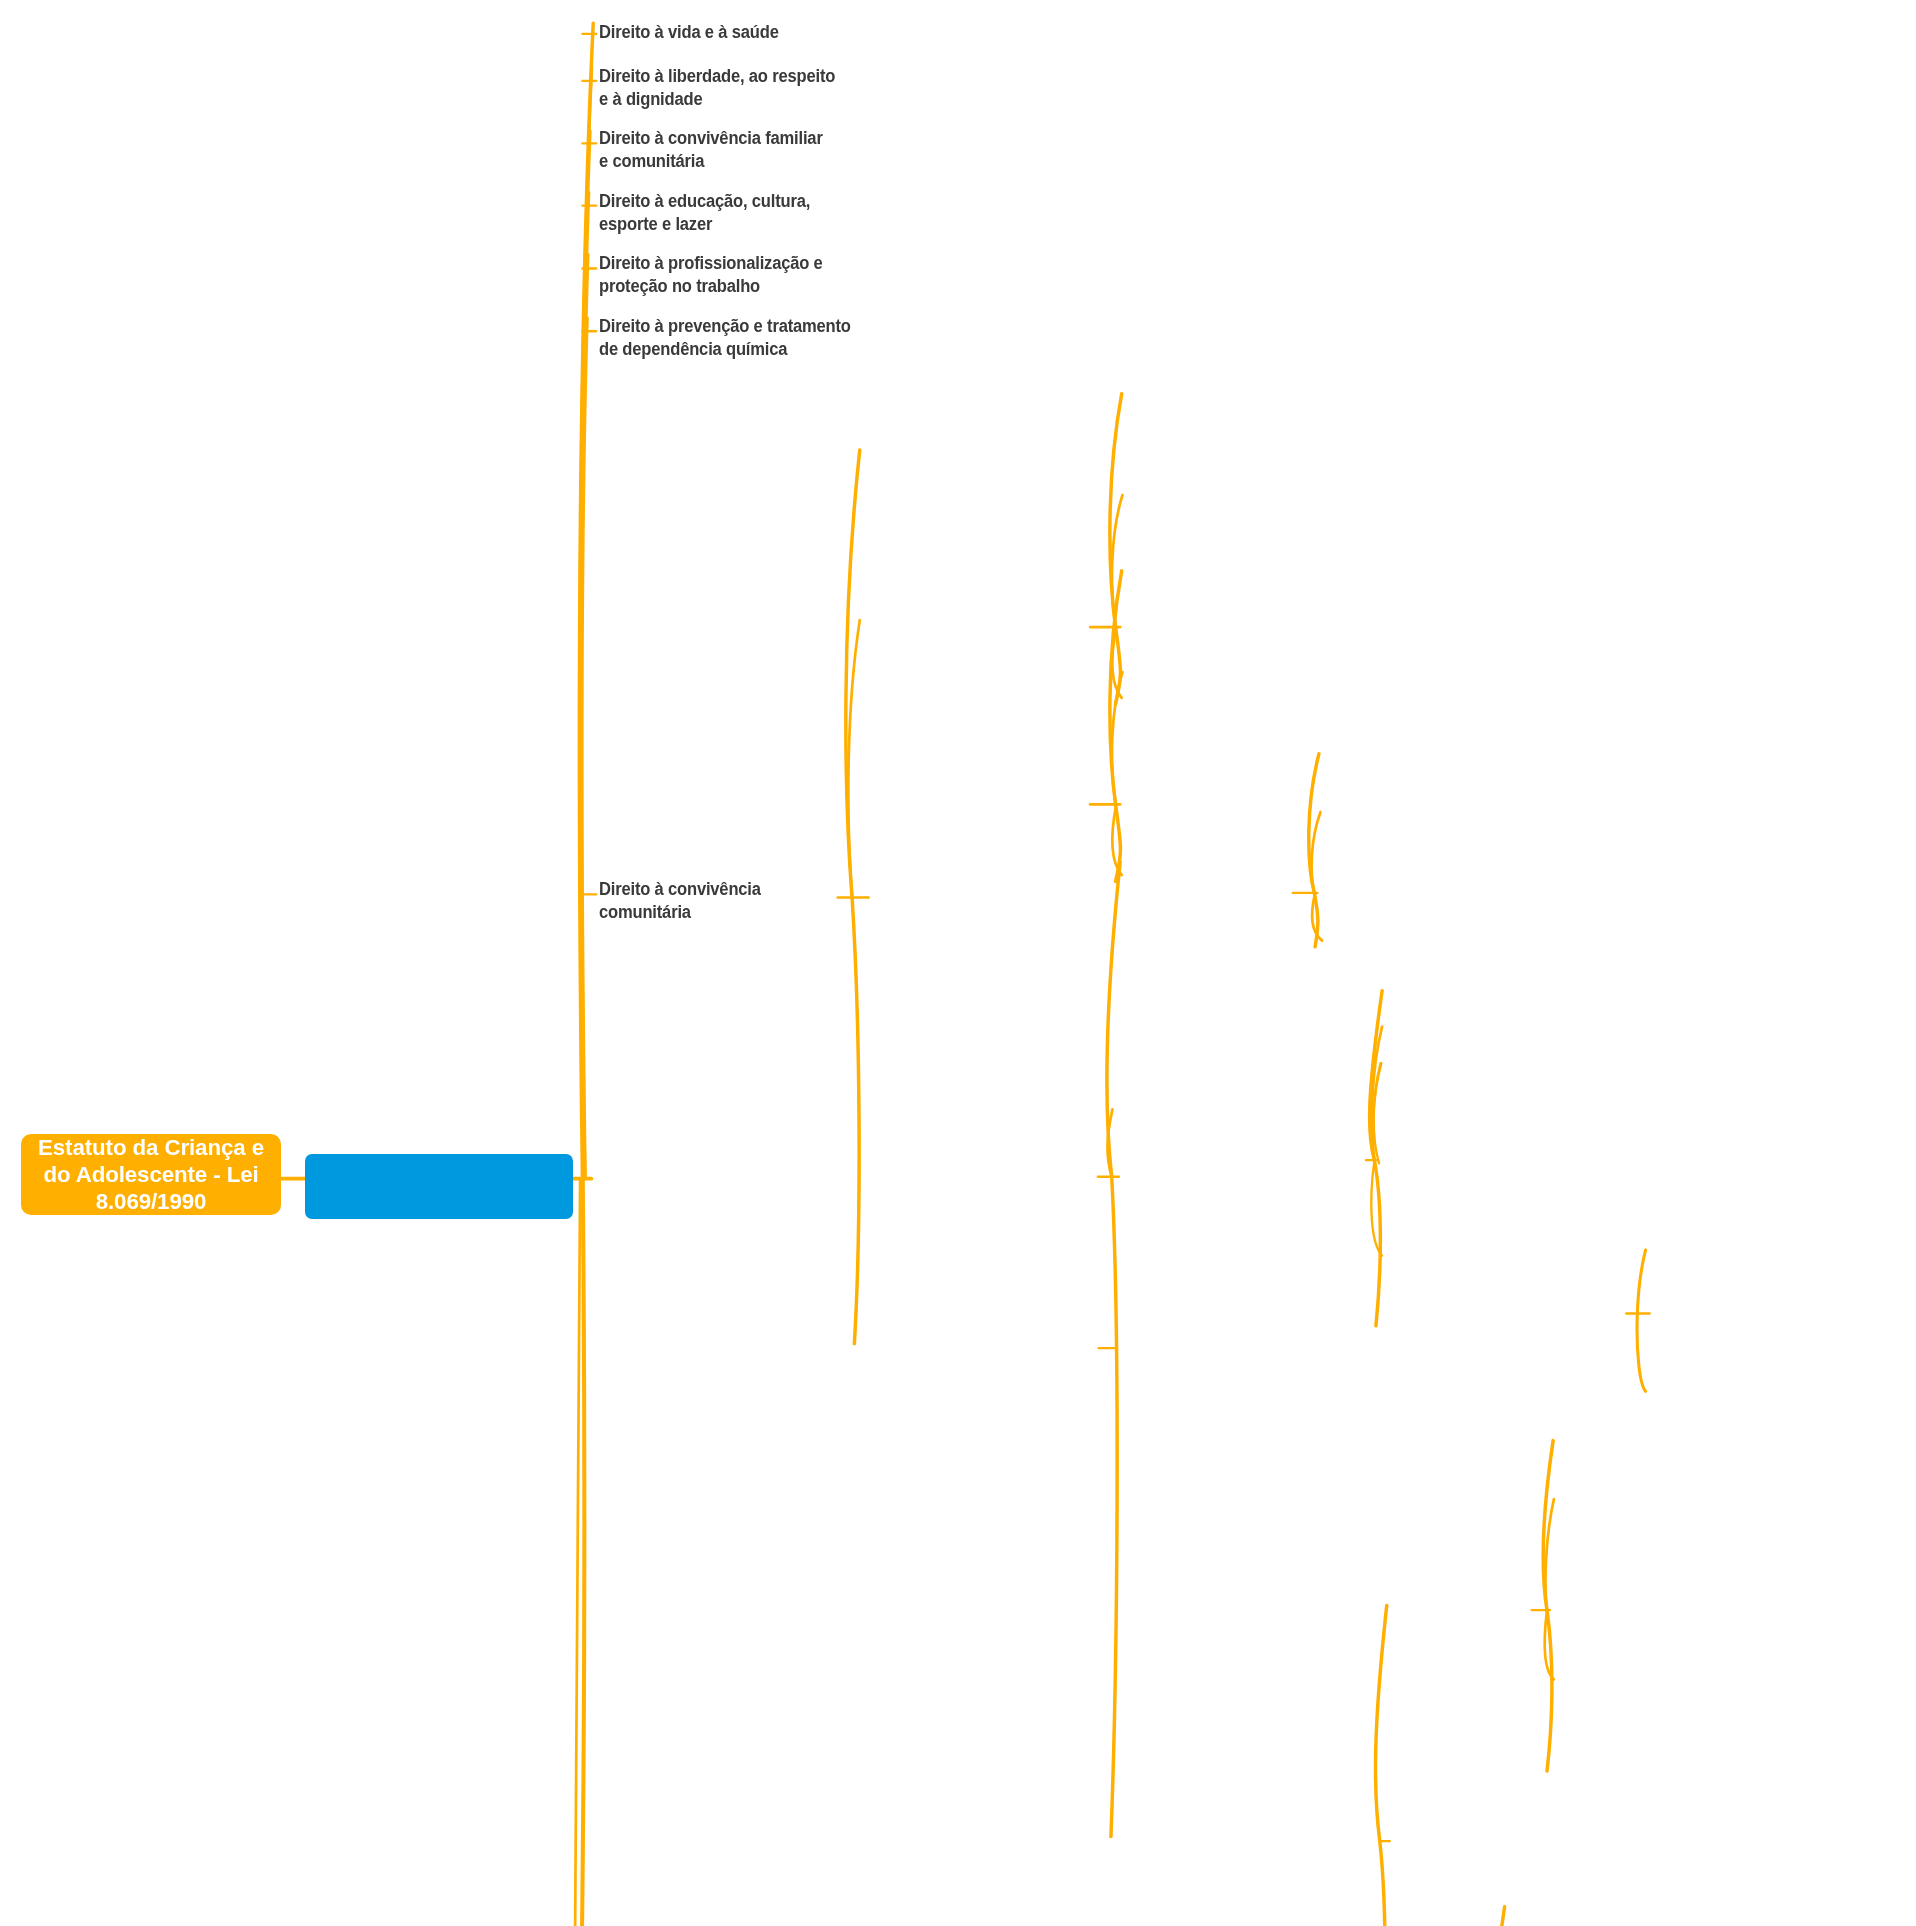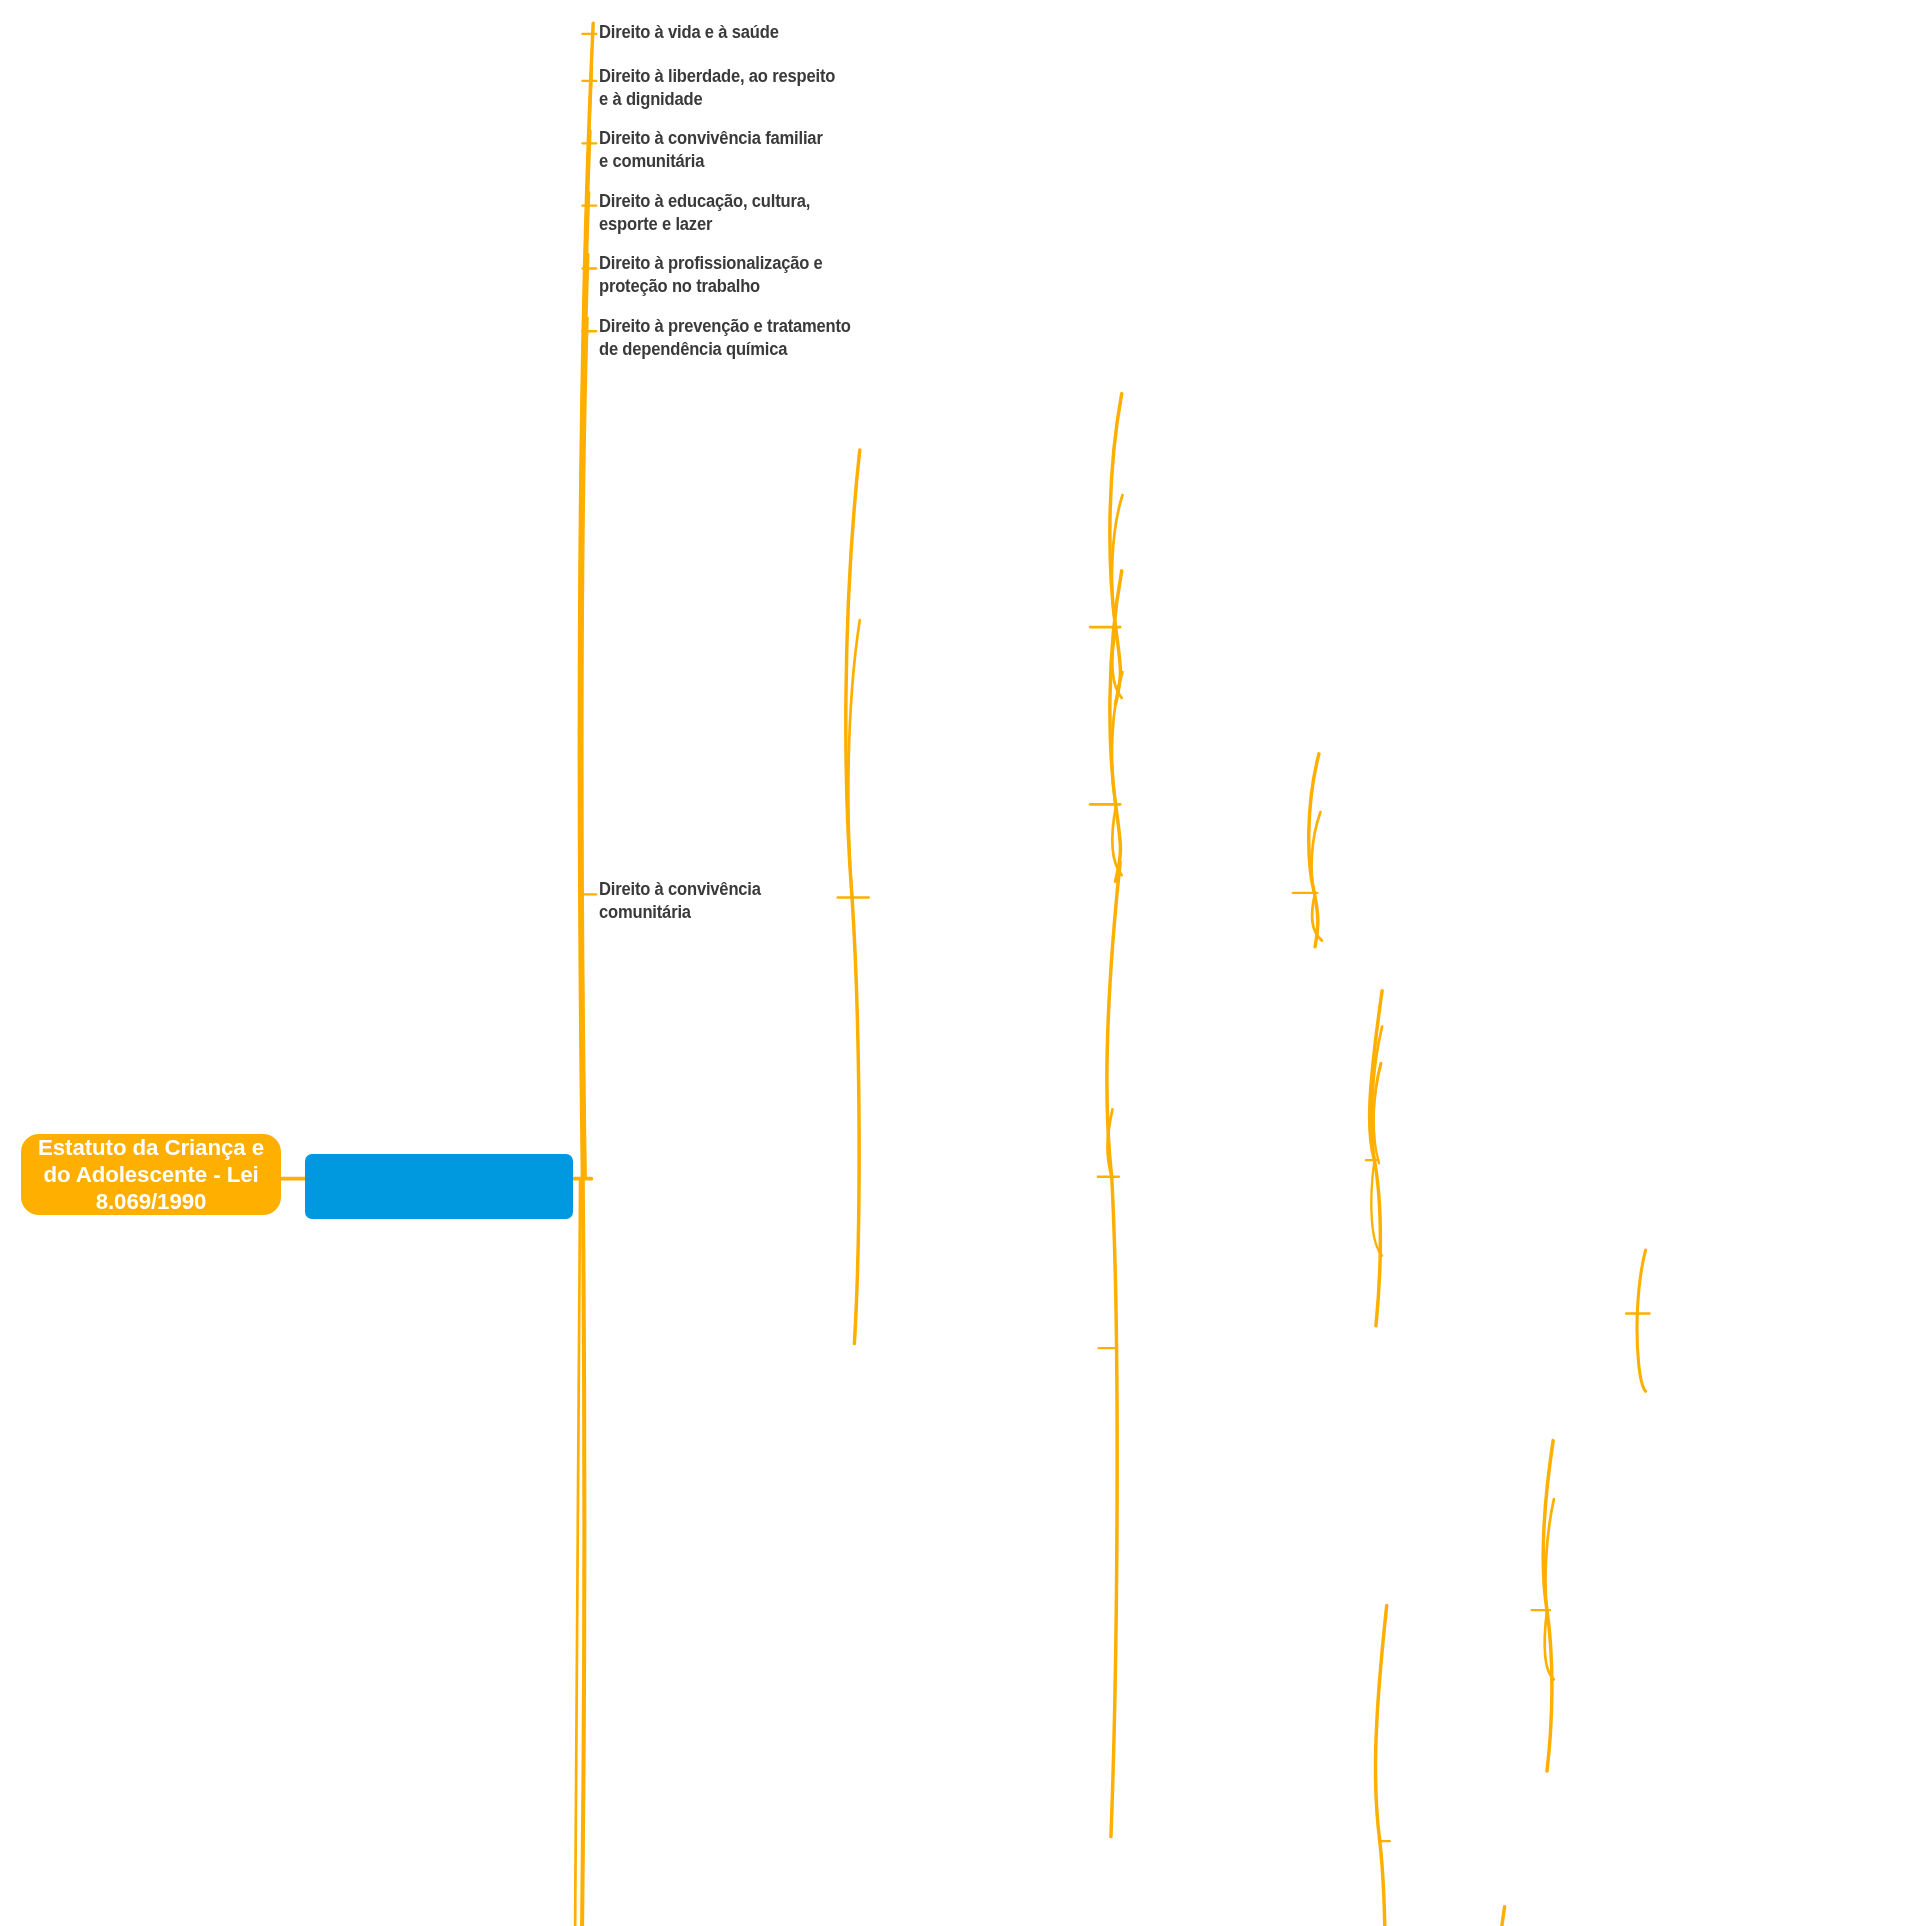--- a/index.html
+++ b/index.html
@@ -8,21 +8,21 @@
     font-family:"Liberation Sans", sans-serif;
     width:1916px;height:2414px;position:relative;overflow:hidden;
   }
   #canvas{position:absolute;inset:0;width:1916px;height:2414px;}
   svg.wires{position:absolute;left:0;top:0;width:1916px;height:2414px;pointer-events:none;}
 
   .node{position:absolute;box-sizing:border-box;}
 
   .root-node{
     background:#FFAF00;
-    border-radius:18px;
+    border-radius:10px;
     display:flex;align-items:center;justify-content:center;
     text-align:center;
     color:#ffffff;
     font-weight:bold;
     font-size:22.3px;
     line-height:1.22;
     padding:7px 9.2px;
     letter-spacing:-0.1px;
   }
   .blue-node{

